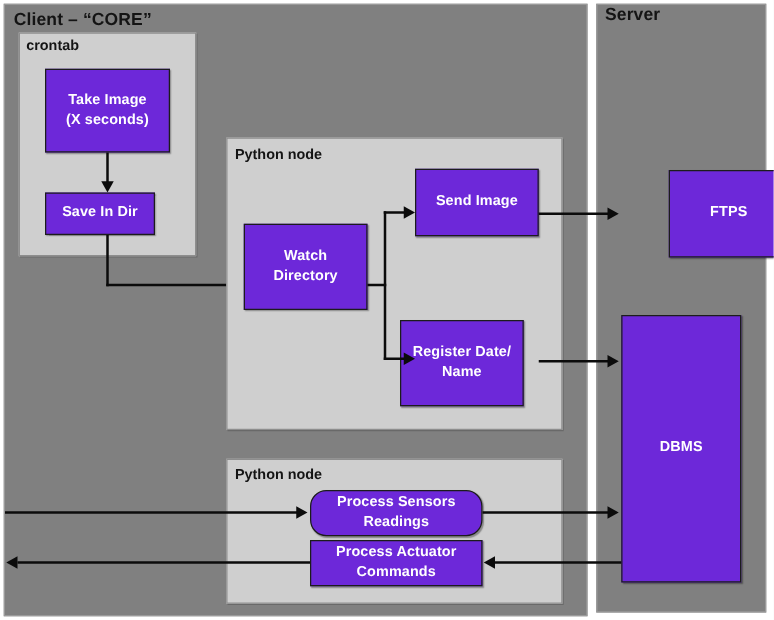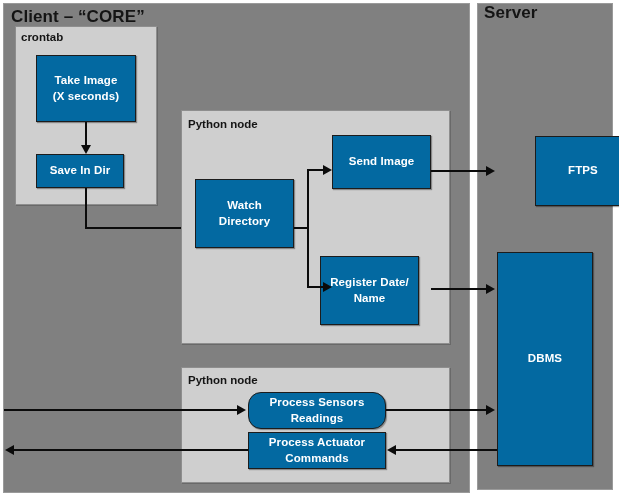--- a/index.html
+++ b/index.html
@@ -7,36 +7,36 @@
   #canvas{
     position:relative;width:619px;height:496px;overflow:hidden;
     background:#ffffff;
   }
   
   .panel{
     position:absolute;background:#808080;border:1px solid #9a9a9a;
     box-sizing:border-box;
   }
   .panel-title{
-    position:absolute;font-size:17px;font-weight:bold;color:#141414;
+    position:absolute;font-size:14px;font-weight:bold;color:#141414;
     letter-spacing:.1px;white-space:nowrap;
   }
   
   .group{
     position:absolute;background:#cfcfcf;border:1px solid #8e8e8e;
     box-sizing:border-box;
     box-shadow:1px 1px 0 rgba(0,0,0,.18);
   }
   .group-title{
     position:absolute;font-size:11.5px;font-weight:bold;color:#141414;
     white-space:nowrap;
   }
   
   .box{
-    position:absolute;background:#0369a1;border:1px solid #1c1c1c;
+    position:absolute;background:#6d28d9;border:1px solid #1c1c1c;
     box-sizing:border-box;color:#ffffff;font-size:11.5px;font-weight:bold;
     display:flex;align-items:center;justify-content:center;text-align:center;
     line-height:1.32;
     box-shadow:1px 1px 1px rgba(0,0,0,.35);
     letter-spacing:.1px;
   }
   .box span{display:block;padding:0 4px;}
   
   .conn{position:absolute;background:#0b0b0b;}
   .h{height:2px;}

